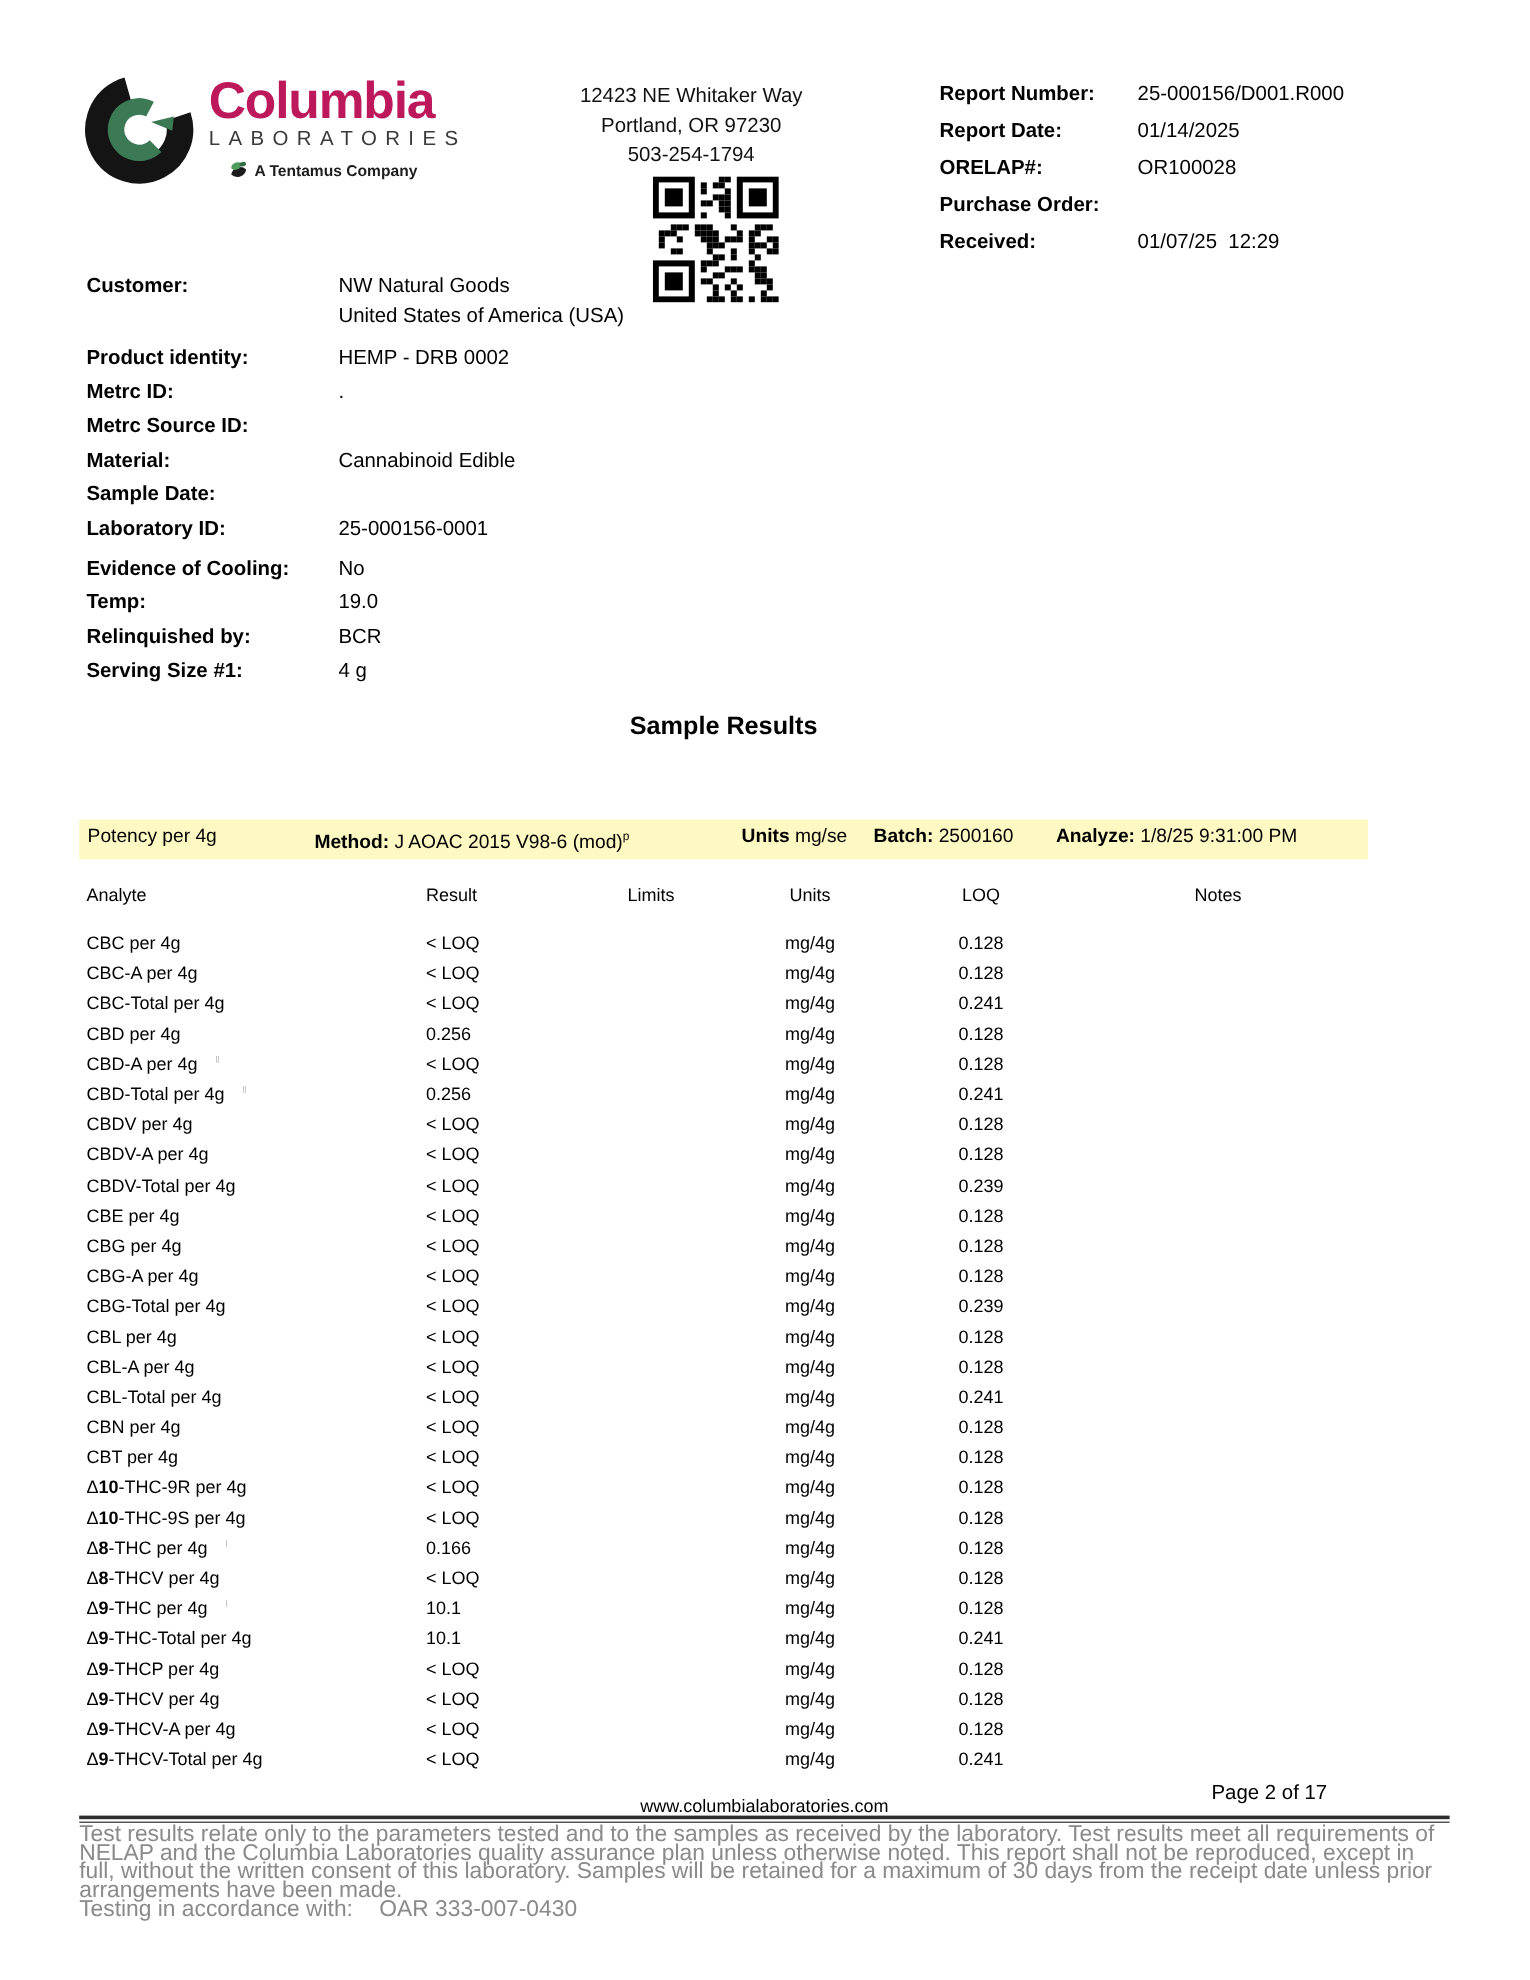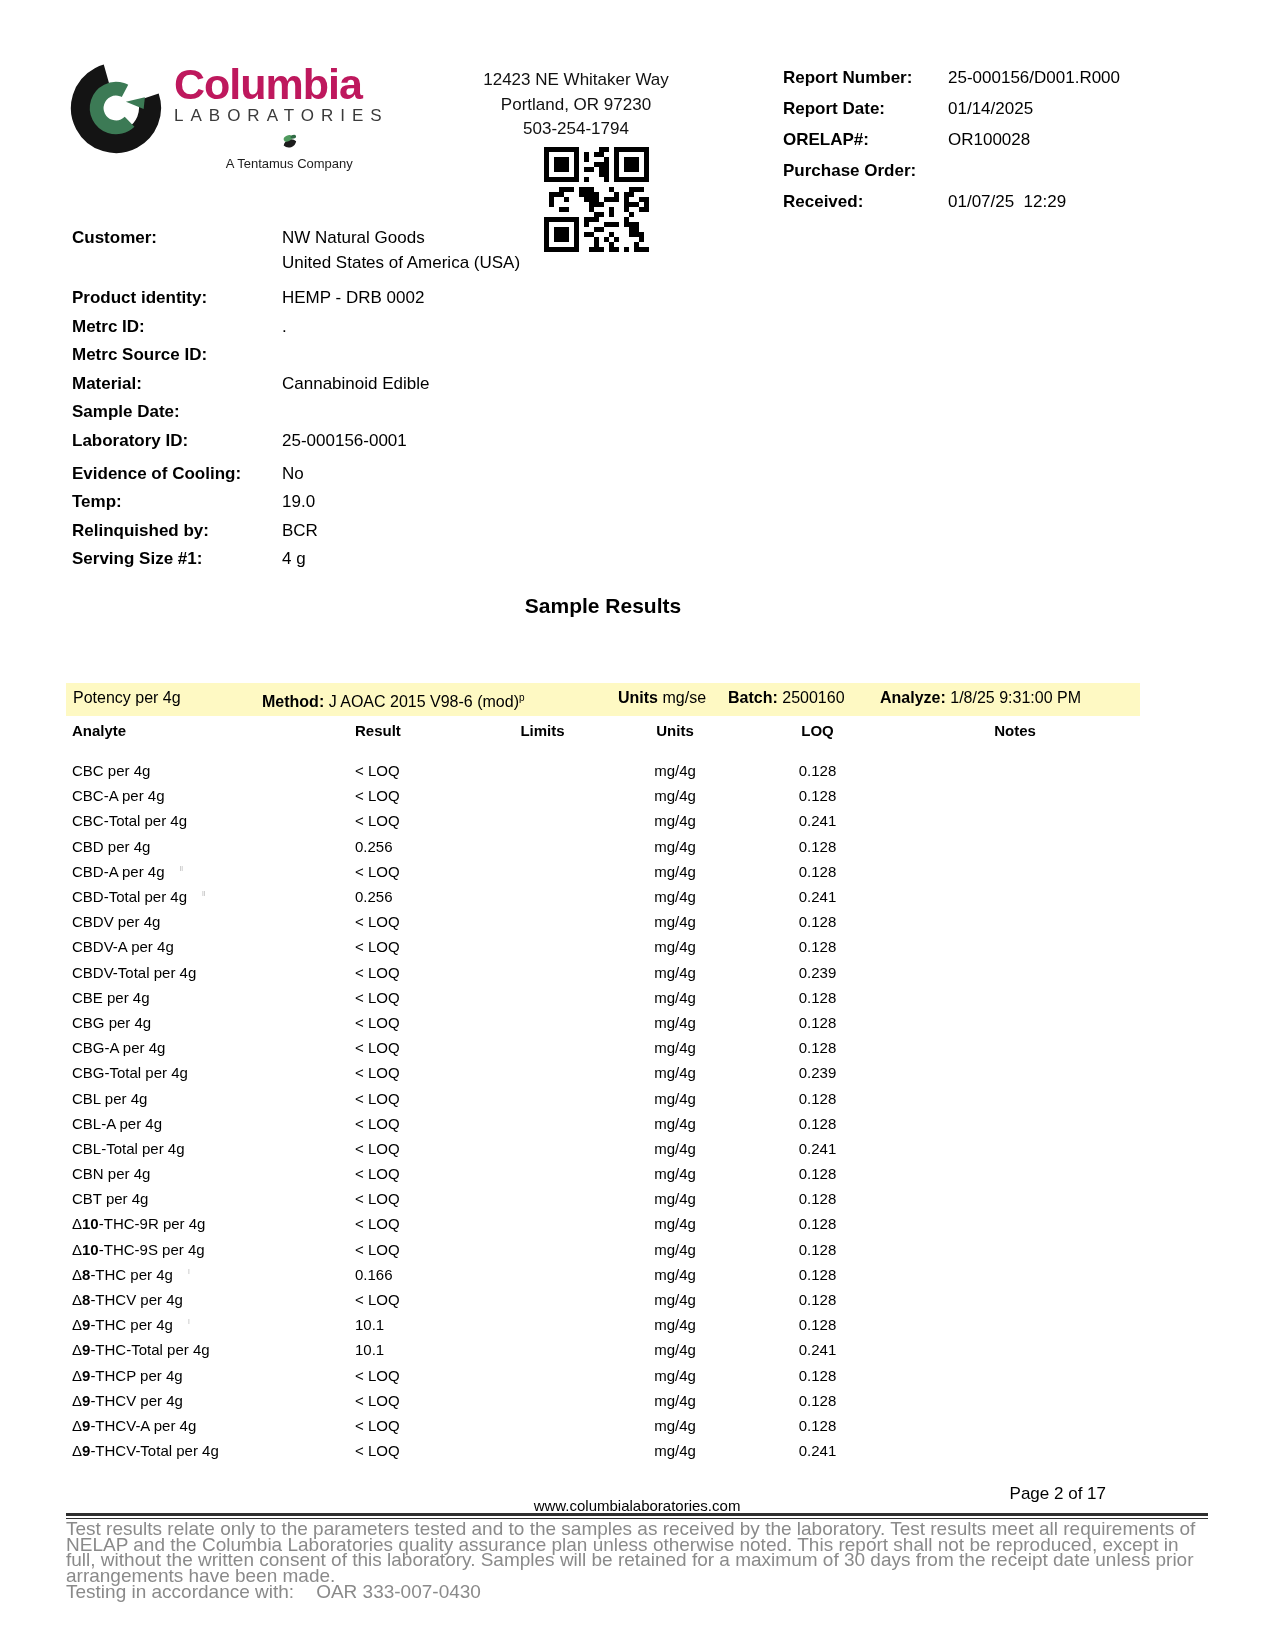--- a/index.html
+++ b/index.html
@@ -5,21 +5,21 @@
   html,body{margin:0;padding:0;background:#fff;}
   .page{
     position:relative;width:1275px;height:1650px;background:#ffffff;
     font-family:"Liberation Sans", sans-serif;color:#000;overflow:hidden;
   }
   
   .logo-block{position:absolute;left:70px;top:62px;display:flex;align-items:flex-start;}
   .logo-text{margin-left:12px;}
   .logo-name{font-size:43px;font-weight:bold;letter-spacing:-1px;line-height:44px;color:#be185d;}
   .logo-sub{font-size:17px;letter-spacing:7px;color:#3a3a3a;margin-top:0px;}
-  .logo-tagline{display:flex;align-items:center;gap:5px;font-size:13px;font-weight:normal;color:#1d1d1d;margin-top:7px;margin-left:16px;flex-direction:column;}
+  .logo-tagline{display:flex;align-items:center;gap:5px;font-size:13px;font-weight:bold;color:#1d1d1d;margin-top:7px;margin-left:16px;}
   .address{position:absolute;left:420px;top:68px;width:312px;text-align:center;font-size:17px;line-height:24.5px;color:#111;}
   .qr{position:absolute;left:544px;top:147px;width:105px;height:105px;}
   .report-info{position:absolute;left:783px;top:68px;font-size:17px;}
   .ri-row{display:flex;height:31px;align-items:flex-start;}
   .ri-label{width:165px;font-weight:bold;}
   .ri-value{white-space:pre;}
   
   .info{position:absolute;left:72px;top:228px;font-size:17px;}
   .info-row{display:flex;height:28.6px;}
   .info-row.tight{height:25px;}
@@ -31,21 +31,21 @@
   .results{position:absolute;top:683px;left:66px;width:1074px;}
   .panel-bar{position:relative;height:33px;background:#fef9c3;font-size:16px;line-height:29px;white-space:nowrap;}
   .panel-bar .lbl{font-weight:bold;}
   .pb-name{position:absolute;left:7px;}
   .pb-method{position:absolute;left:196px;}
   .pb-units{position:absolute;left:552px;}
   .pb-batch{position:absolute;left:662px;}
   .pb-analyze{position:absolute;left:814px;}
   .psup{font-size:10px;vertical-align:super;}
   table.results-table{width:1074px;border-collapse:collapse;table-layout:fixed;font-size:15px;}
-  .results-table th{font-weight:bold;height:36px;vertical-align:top;padding:6px 0 0 0;}
+  .results-table th{font-weight:normal;height:36px;vertical-align:top;padding:22px 0 0 0;}
   .results-table td{height:25.2px;padding:0;vertical-align:middle;}
   .col-analyte{width:289px;} .col-result{width:125px;} .col-limits{width:125px;}
   .col-units{width:140px;} .col-loq{width:145px;} .col-notes{width:250px;}
   .results-table th.a-left, .results-table td.a-left{text-align:left;}
   .results-table th.a-center, .results-table td.a-center{text-align:center;}
   .results-table .pad-l{padding-left:6px;}
   .rsup{font-size:8px;color:#bdbdbd;vertical-align:super;margin-left:15px;}
   
   .page-num{position:absolute;top:1484px;left:66px;width:1040px;text-align:right;font-size:17px;}
   .website{position:absolute;top:1497px;left:66px;width:1142px;text-align:center;font-size:15px;font-weight:normal;}

